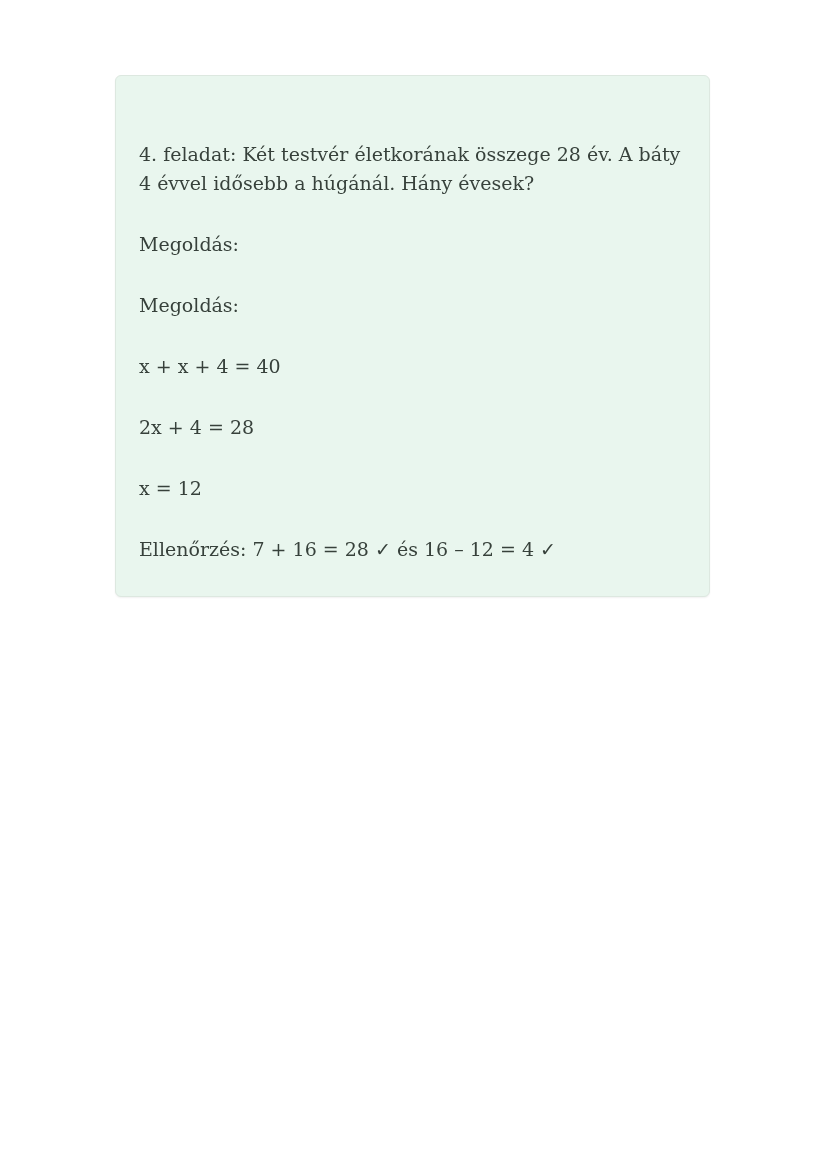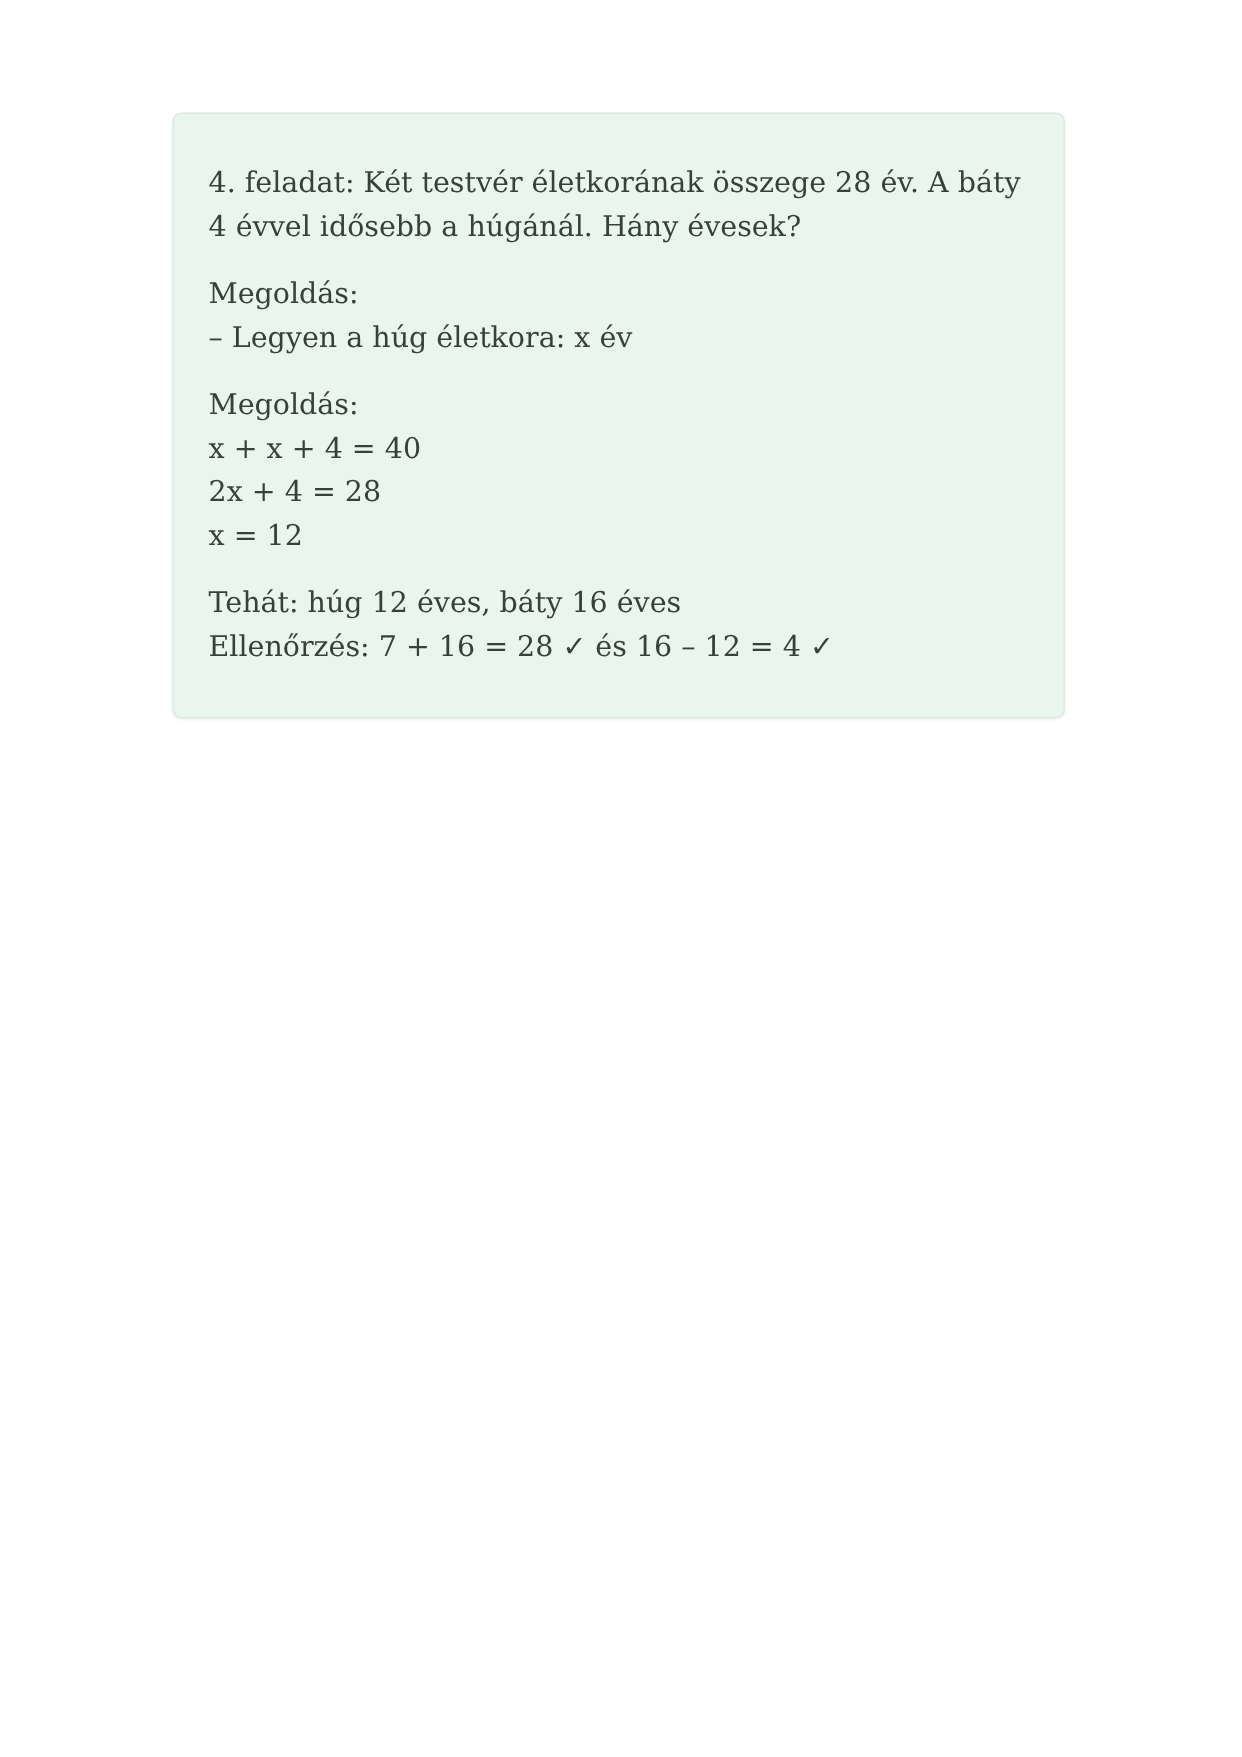--- a/index.html
+++ b/index.html
@@ -33,43 +33,42 @@
     line-height: 29px;
   }
   .para {
     margin: 0 0 16px 0;
   }
   .para:last-child {
     margin-bottom: 0;
   }
   .line {
     display: block;
+    margin-top: 32px;
   }
 </style>
 </head>
 <body>
 
 <div class="page">
   <div class="card">
 
     <p class="para">
       <span class="line">4. feladat: Két testvér életkorának összege 28 év. A báty 4 évvel idősebb a húgánál. Hány évesek?</span>
     </p>
 
     <p class="para">
       <span class="line">Megoldás:</span>
-      <span class="line">– Legyen a húg életkora: x év</span>
     </p>
 
     <p class="para">
       <span class="line">Megoldás:</span>
       <span class="line">x + x + 4 = 40</span>
       <span class="line">2x + 4 = 28</span>
       <span class="line">x = 12</span>
     </p>
 
     <p class="para">
-      <span class="line">Tehát: húg 12 éves, báty 16 éves</span>
       <span class="line">Ellenőrzés: 7 + 16 = 28 ✓ és 16 – 12 = 4 ✓</span>
     </p>
 
   </div>
 </div>
 
 </body></html>

